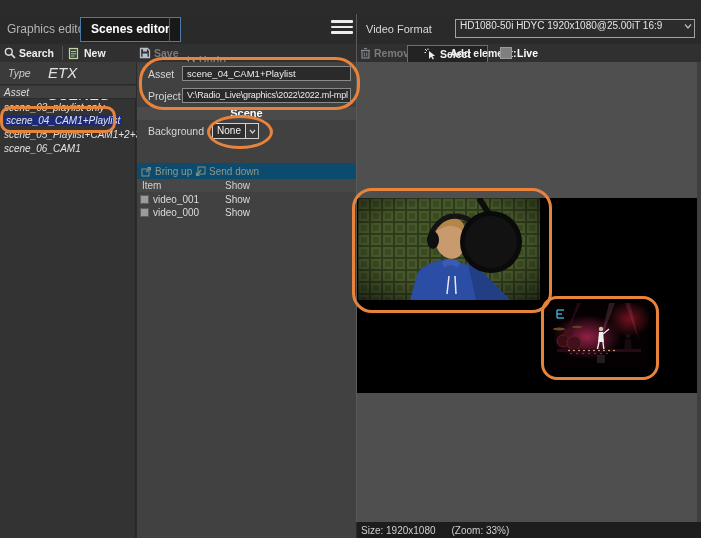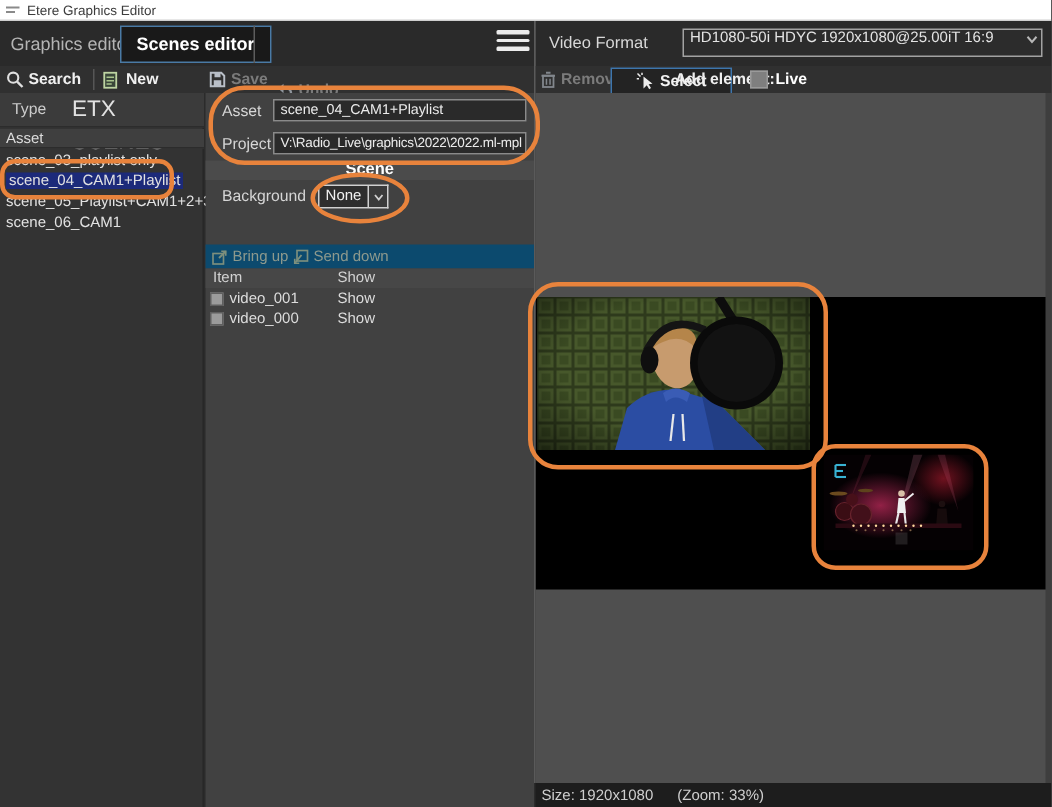--- a/index.html
+++ b/index.html
@@ -23,21 +23,21 @@
   
   .toolstrip{left:0;top:44px;width:701px;height:18px;background:#303030;}
   .tbtn{position:absolute;top:44px;height:18px;display:flex;align-items:center;gap:3px;font-size:10.5px;font-weight:bold;color:#f0f0f0;cursor:pointer;}
   .tbtn.disabled{color:#7b7b7b;cursor:default;text-align:right;}
   .tdiv{position:absolute;top:46px;width:1px;height:14px;background:#565656;}
   .selectbtn{position:absolute;left:407px;top:45px;height:16px;padding:0 16px;display:flex;align-items:center;gap:3px;background:#232323;border:1px solid #3e76ad;font-size:10.5px;font-weight:bold;color:#f2f2f2;cursor:pointer;}
   .addlabel{position:absolute;left:450px;top:44px;height:18px;line-height:18px;font-size:10.5px;font-weight:bold;color:#eeeeee;}
   .liveswatch{position:absolute;left:500px;top:47px;width:12px;height:12px;background:#7f7f7f;border:1px solid #9a9a9a;box-sizing:border-box;}
   .livelabel{position:absolute;left:517px;top:44px;height:18px;line-height:18px;font-size:10.5px;font-weight:bold;color:#fff;}
   
-  .sidebar{left:0;top:62px;width:136px;height:476px;background:#333333;border-right:1px solid #272727;box-sizing:border-box;}
+  .sidebar{left:0;top:62px;width:136px;height:476px;background:#333333;border-right:1px solid #272727;box-sizing:border-box;font-style:italic;}
   .typerow{position:absolute;left:0;top:0;width:136px;height:22px;background:#3b3b3b;border-bottom:1px solid #2c2c2c;}
   .typerow .lbl{position:absolute;left:8px;top:0;height:22px;line-height:22px;font-size:10.5px;color:#cccccc;}
   .typerow .val{position:absolute;left:48px;top:0;height:22px;line-height:22px;font-size:15px;color:#e2e2e2;cursor:pointer;}
   .listheader{position:absolute;left:0;top:24px;width:136px;height:13px;background:#3f3f3f;font-size:10px;color:#dddddd;line-height:13px;padding-left:4px;box-sizing:border-box;border-bottom:1px solid #2c2c2c;}
   .sitem{position:absolute;left:0;width:136px;height:13px;line-height:13px;font-size:10px;color:#e2e2e2;padding-left:4px;box-sizing:border-box;white-space:nowrap;cursor:pointer;}
   .sitem.sel span{background:#1c2a7a;padding:0 2px;}
   
   .midpanel{left:137px;top:62px;width:219px;height:476px;background:#414141;}
   .plabel{position:absolute;font-size:10.5px;color:#d6d6d6;}
   .pinput{position:absolute;left:45px;right:5px;height:15px;background:#2a2a2a;border:1px solid #8a8a8a;box-sizing:border-box;color:#ececec;font-size:9.5px;line-height:13px;padding-left:4px;white-space:nowrap;overflow:hidden;cursor:text;}
@@ -68,29 +68,20 @@
   .ann3{left:0px;top:106px;width:110px;height:21px;border-radius:10px;}
   .ann4{left:352px;top:188px;width:194px;height:119px;border-radius:20px;}
   .ann5{left:541px;top:296px;width:112px;height:78px;border-radius:16px;}
   .divider-v{left:356px;top:14px;width:1px;height:508px;background:#5a5a5a;}
 </style>
 </head>
 <body>
 
 <div class="screen">
 
-  <div class="abs titlebar">
-    <svg width="10" height="8">
-        <g stroke="#8a8a8a" stroke-width="1.4">
-          <line x1="0" y1="2" x2="9" y2="2"></line>
-          <line x1="0" y1="5" x2="6" y2="5"></line>
-        </g>
-      </svg>
-    <span class="t">Etere Graphics Editor</span>
-  </div>
 
   <div class="abs tabbar"></div>
   <div class="abs tab-inactive">Graphics editor</div>
   <div class="abs tab-active">Scenes editor</div>
   <div class="abs tab-sep"></div>
   <div class="abs hamburger">
       <div></div>
       <div></div>
       <div></div>
     </div>

